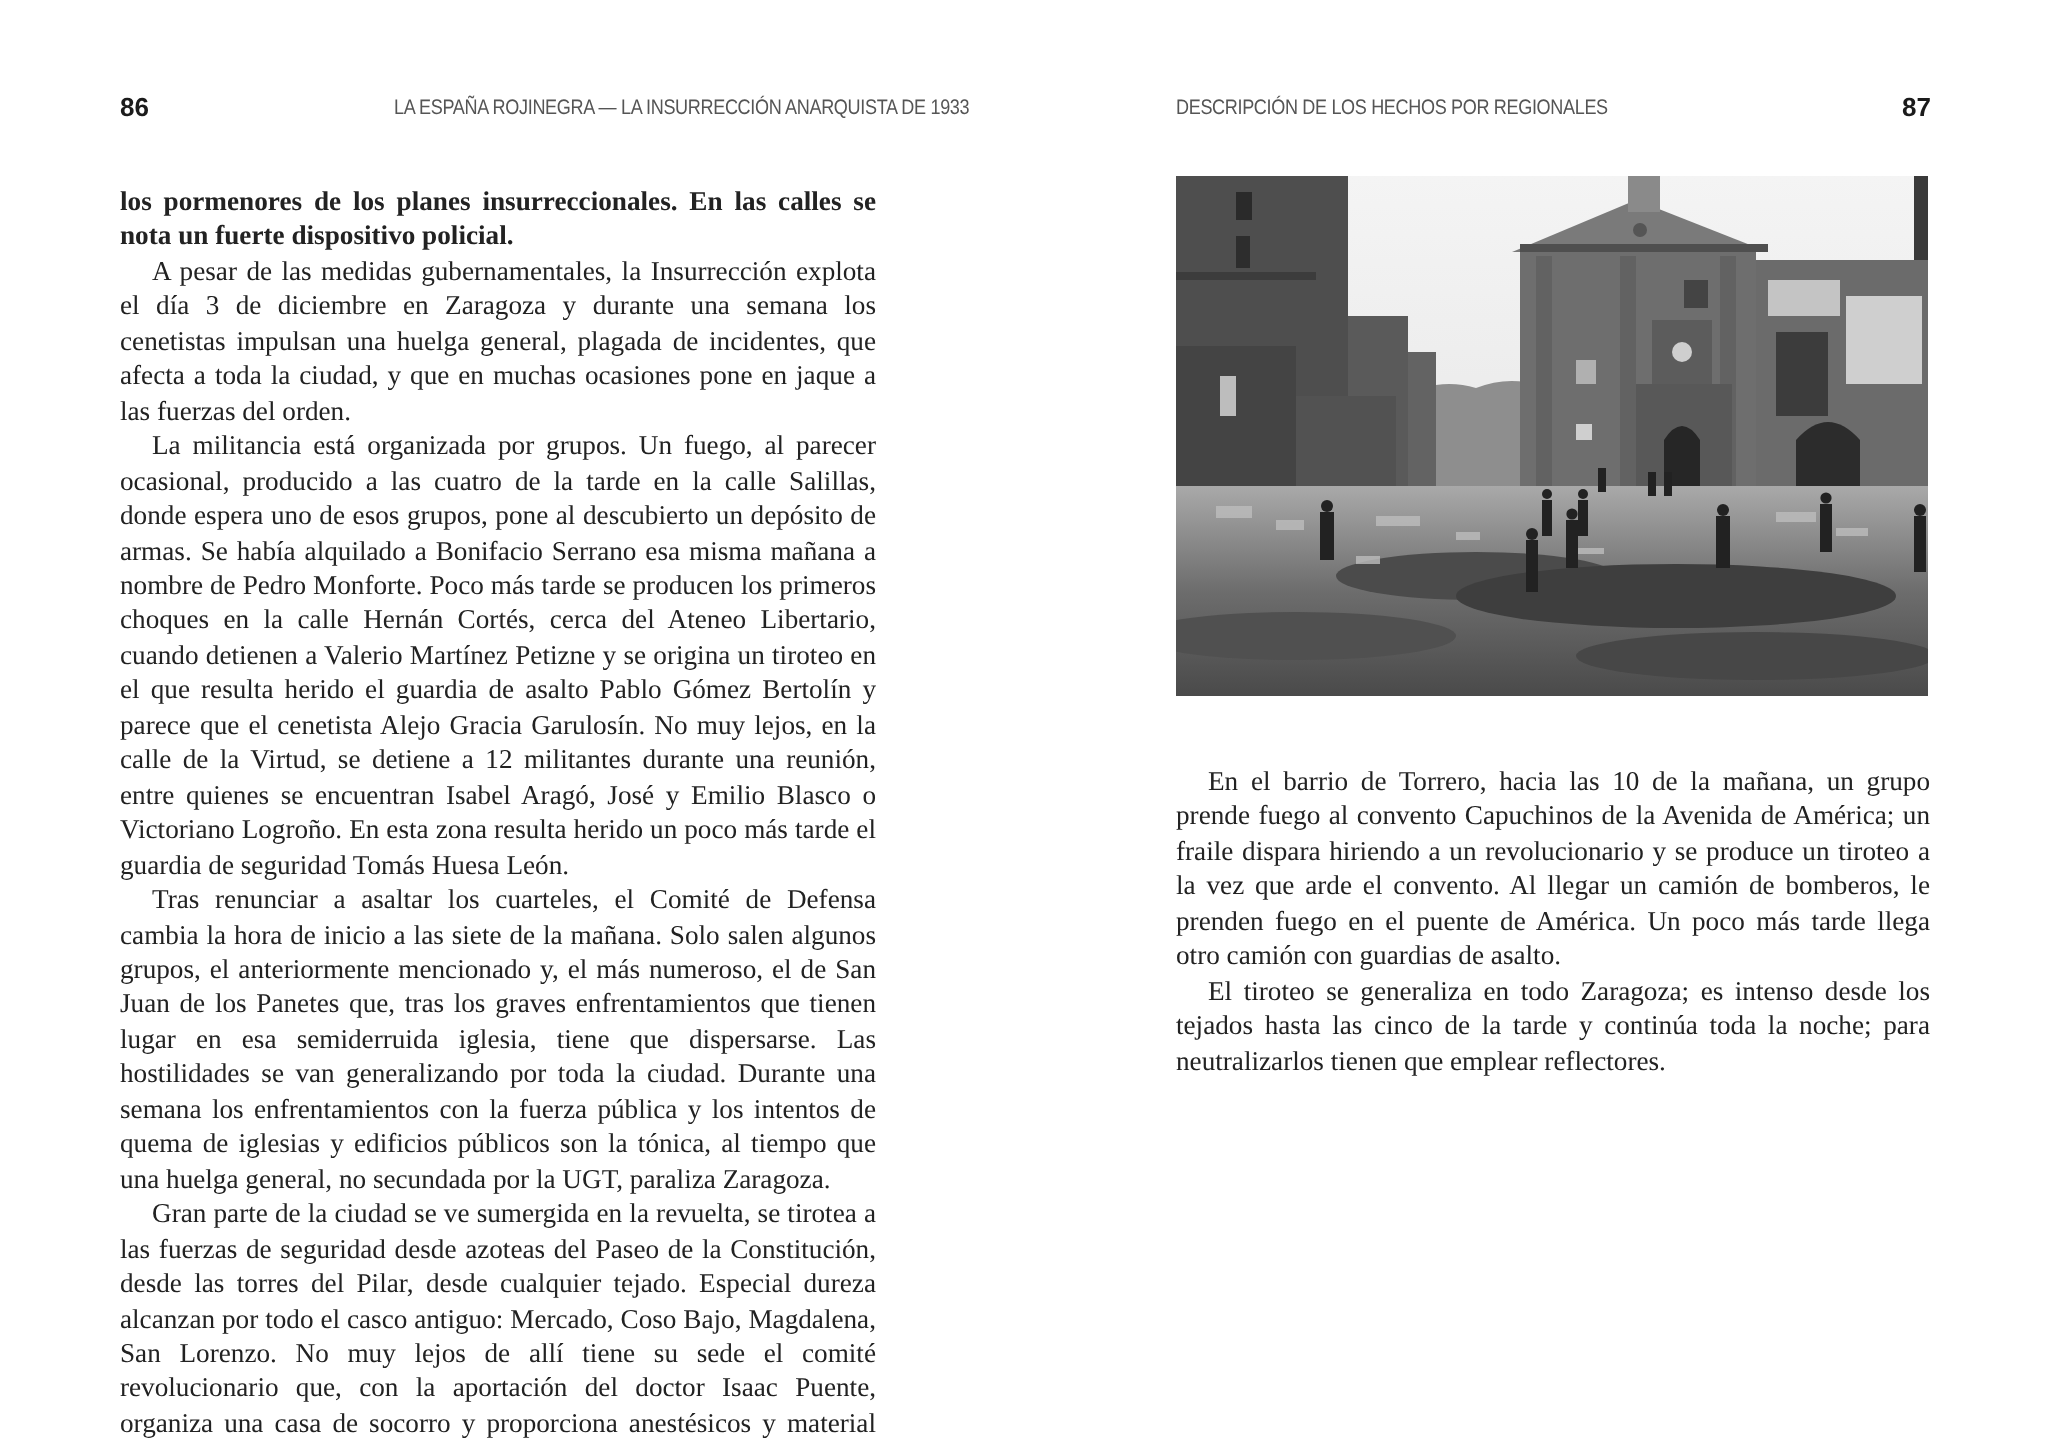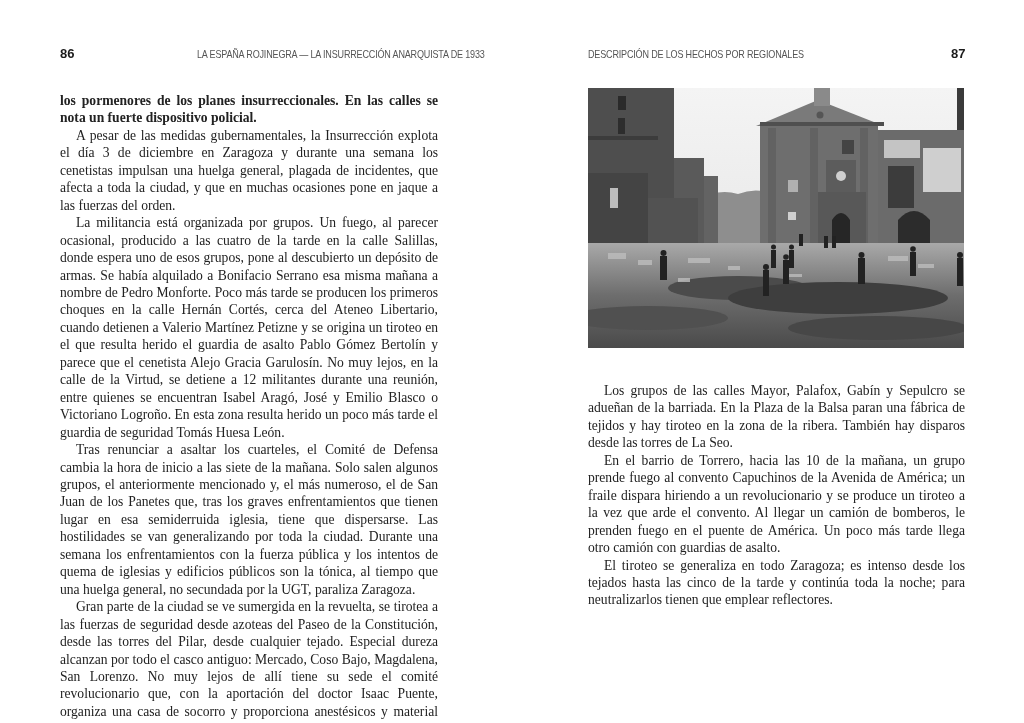--- a/index.html
+++ b/index.html
@@ -151,17 +151,16 @@
         <rect x="369" y="170" width="6" height="28"></rect>
           <circle cx="372" cy="167" r="3"></circle>
         <rect x="211" y="146" width="4" height="12"></rect>
           <rect x="236" y="148" width="4" height="12"></rect>
         <rect x="244" y="148" width="4" height="12"></rect>
       </g>
     </svg>
   </div>
 
   <div class="body-text">
-    <p>Los grupos de las calles Mayor, Palafox, Gabín y Sepulcro se adueñan de la barriada. En la Plaza de la Balsa paran una fábrica de tejidos y hay tiroteo en la zona de la ribera. También hay disparos desde las torres de La Seo.</p>
     <p>En el barrio de Torrero, hacia las 10 de la mañana, un grupo prende fuego al convento Capuchinos de la Avenida de América; un fraile dispara hiriendo a un revolucionario y se produce un tiroteo a la vez que arde el convento. Al llegar un camión de bomberos, le prenden fuego en el puente de América. Un poco más tarde llega otro camión con guardias de asalto.</p>
     <p>El tiroteo se generaliza en todo Zaragoza; es intenso desde los tejados hasta las cinco de la tarde y continúa toda la noche; para neutralizarlos tienen que emplear reflectores.</p>
   </div>
 </div>
 
 </body></html>

